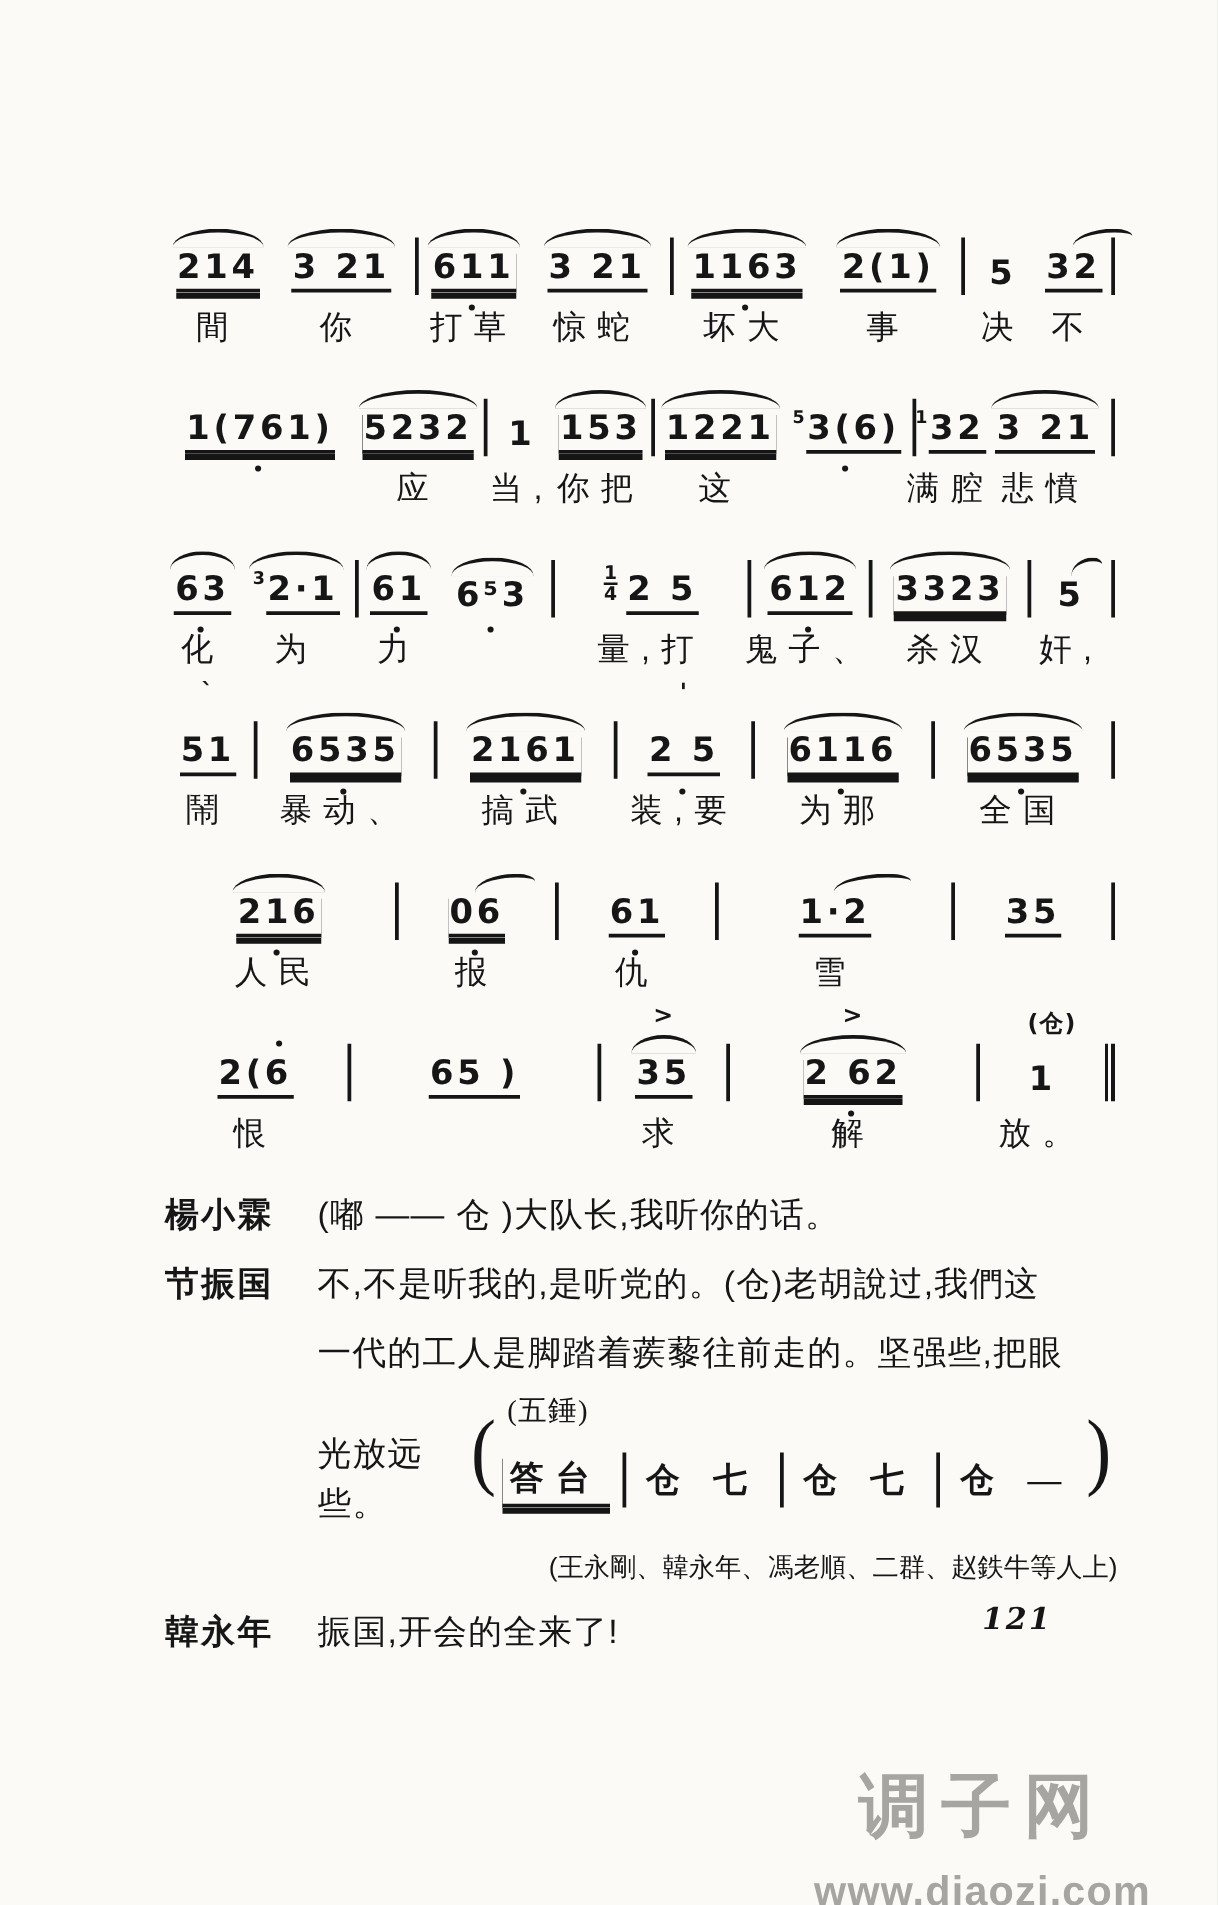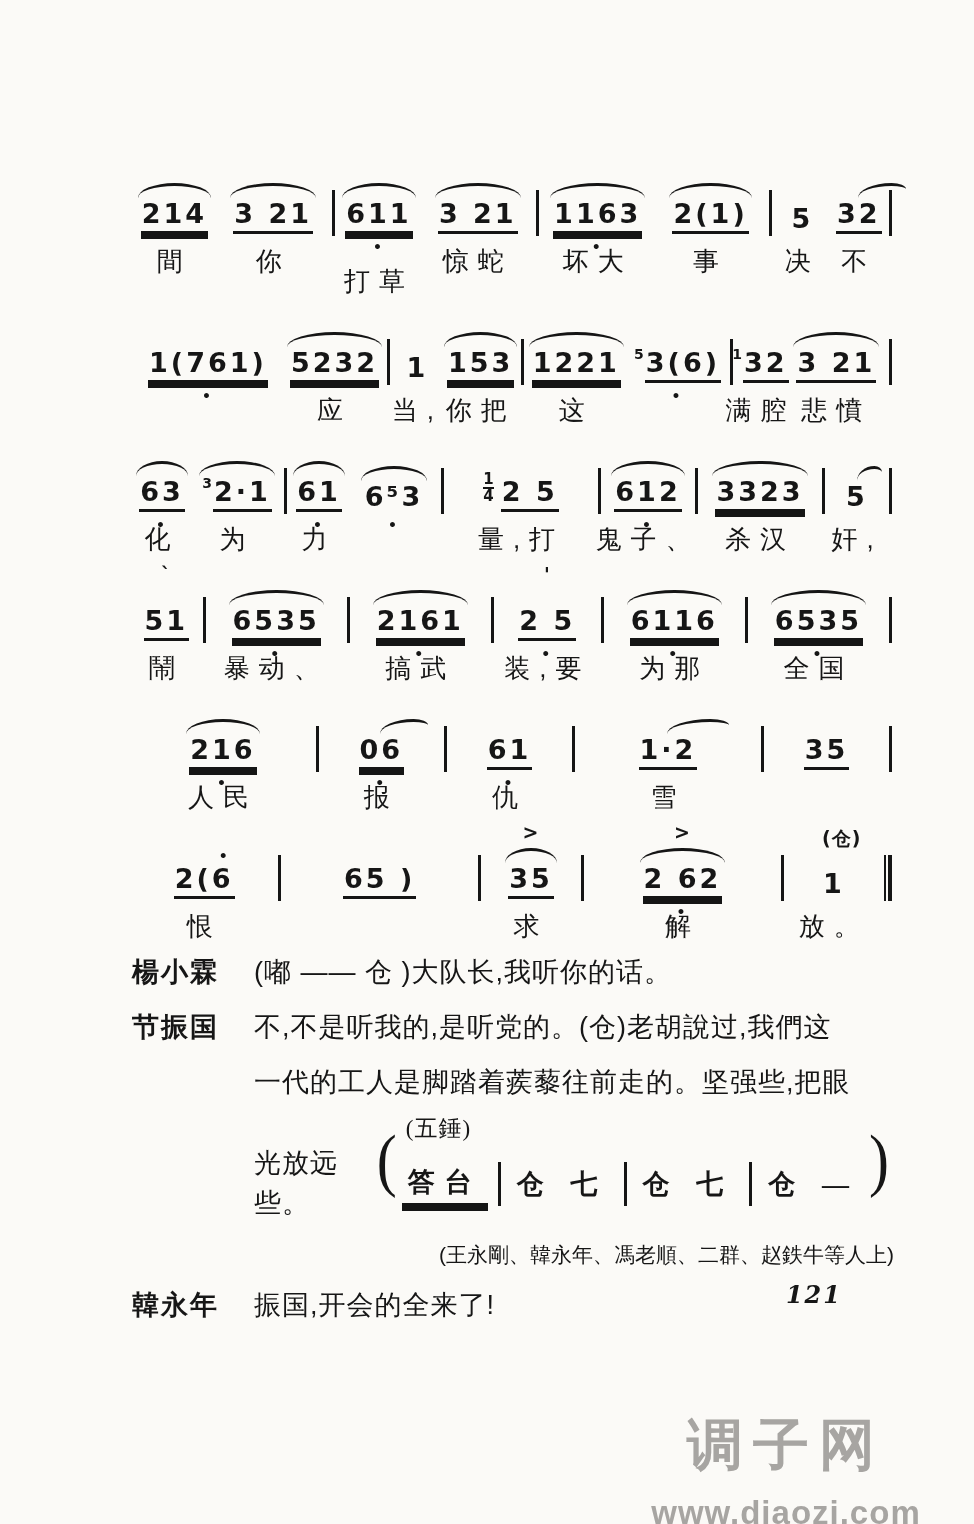--- a/index.html
+++ b/index.html
@@ -78,21 +78,21 @@
             </span>
             <span class="lyric">間</span>
           </span>
           <span class="mcell" style="flex-grow: 4;">
             <span class="nwrap">
               <span class="ngroup"><span class="num u1">3 21</span><i class="arc"></i></span>
             </span>
             <span class="lyric">你</span>
           </span>
           <span class="bar"></span>
-          <span class="mcell" style="flex-grow: 3; gap: 20px;">
+          <span class="mcell" style="flex-grow: 3;">
             <span class="nwrap">
               <span class="ngroup"><span class="num u2">611</span><i class="arc"></i><span class="dotb">•</span></span>
             </span>
             <span class="lyric">打草</span>
           </span>
           <span class="mcell" style="flex-grow: 4;">
             <span class="nwrap">
               <span class="ngroup"><span class="num u1">3 21</span><i class="arc"></i></span>
             </span>
             <span class="lyric">惊蛇</span>

